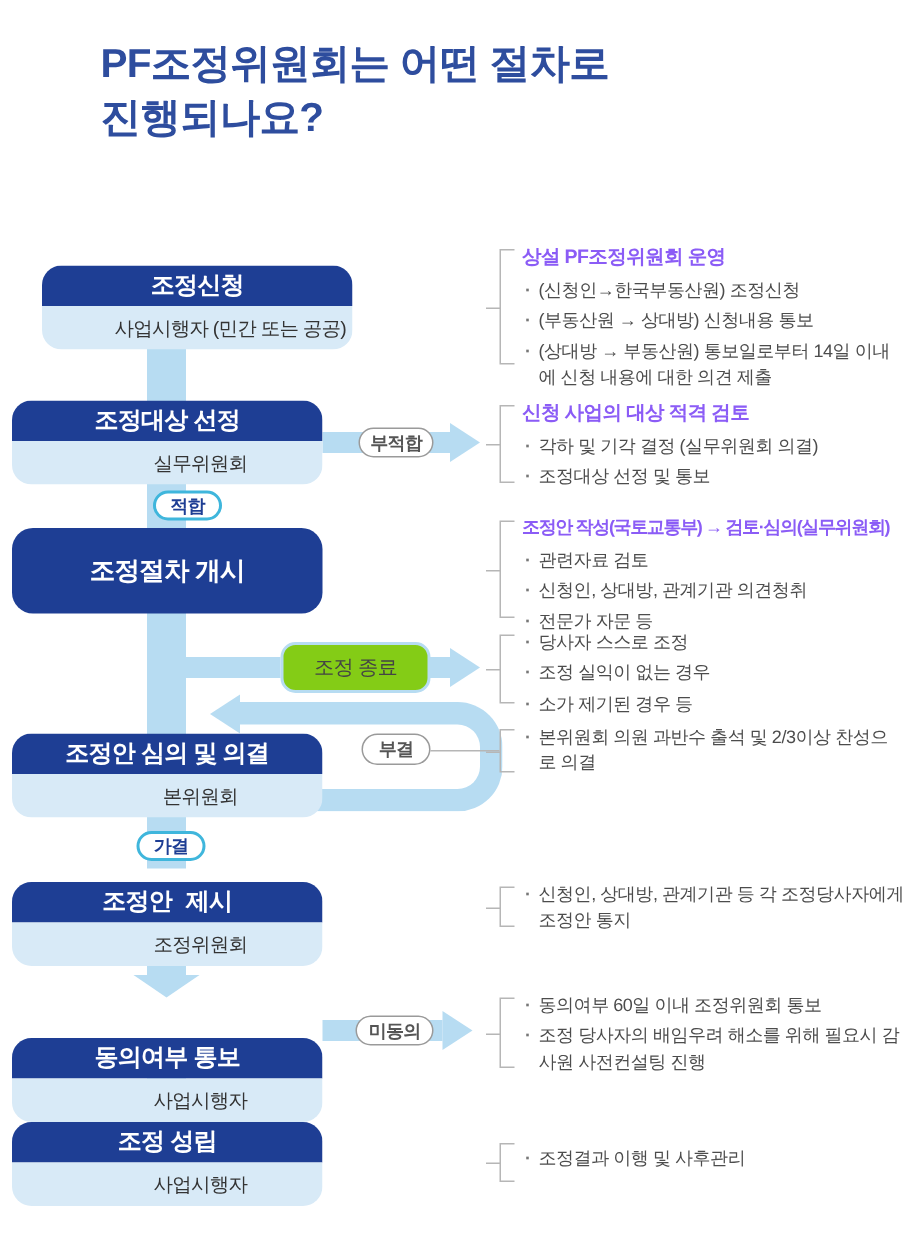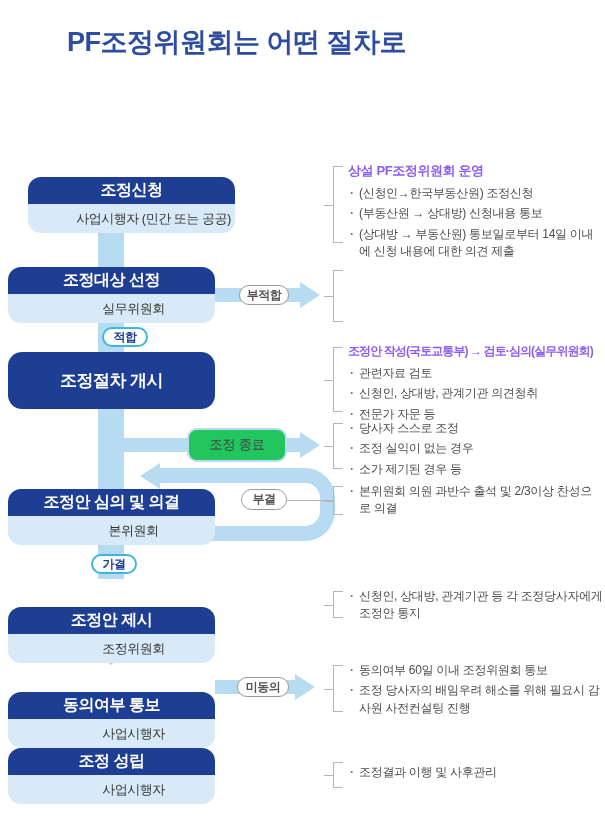--- a/index.html
+++ b/index.html
@@ -32,21 +32,21 @@
   .tri-left{position:absolute;width:0;height:0;
     border-top:13px solid transparent;border-bottom:13px solid transparent;
     border-right:20px solid #b7dcf2;z-index:1;}
   .loop{position:absolute;left:160px;top:468px;width:175px;height:73px;box-sizing:border-box;
     border:15px solid #b7dcf2;border-left:none;border-radius:0 30px 30px 0;z-index:0;}
   
   .pill{position:absolute;background:#fff;border-radius:999px;display:flex;align-items:center;
     justify-content:center;z-index:4;box-sizing:border-box;letter-spacing:-0.5px;}
   .pill.blue{border:2px solid #3fb6dc;color:#1e3e94;font-weight:700;font-size:12px;}
   .pill.gray{border:1.5px solid #9a9a9a;color:#555;font-weight:600;font-size:12px;}
-  .endbox{position:absolute;left:187px;top:428px;width:100px;height:34px;background:#22c55e;
+  .endbox{position:absolute;left:187px;top:428px;width:100px;height:34px;background:#84cc16;
     border:2.5px solid #b7dcf2;border-radius:10px;color:#444;font-size:13.5px;
     display:flex;align-items:center;justify-content:center;z-index:2;box-sizing:border-box;letter-spacing:-0.5px;}
   
   .ann{position:absolute;left:348px;width:255px;z-index:2;}
   .ann h4{margin:0 0 5px;font-size:13px;font-weight:700;color:#8b5cf6;
     letter-spacing:-0.4px;white-space:nowrap;}
   .ann h4.tight{font-size:12px;letter-spacing:-0.9px;}
   .ann ul{list-style:none;margin:0;padding:0;}
   .ann li{position:relative;padding-left:11px;font-size:12px;color:#4c4c4c;
     line-height:1.45;margin-bottom:3px;letter-spacing:-0.3px;}
@@ -61,20 +61,21 @@
     border-top:1.5px solid #b6b6b6;}
   .grayline{position:absolute;height:0;border-top:1.5px solid #b6b6b6;z-index:1;}
 </style>
 </head>
 <body>
 
 <div id="canvas">
 
   <div class="title">
     <div>PF조정위원회는 어떤 절차로</div>
+    <div>진행되나요?</div>
   </div>
 
   <div class="vbar" style="top:231px;height:38px;"></div>
   <div class="vbar" style="top:320px;height:34px;"></div>
   <div class="vbar" style="top:408px;height:84px;"></div>
   <div class="vbar" style="top:544px;height:35px;"></div>
   <div class="vbar" style="top:632px;height:19px;"></div>
   <div class="tri-down" style="top:650px;"></div>
   <div class="vbar" style="top:716px;height:18px;"></div>
   <div class="tri-down" style="top:733px;"></div>
@@ -124,21 +125,21 @@
 
   <div class="block solo" style="top:352px;">
     <span>조정절차 개시</span>
   </div>
 
   <div class="block" style="top:489px;">
     <div class="hd">조정안 심의 및 의결</div>
     <div class="bd">본위원회</div>
   </div>
 
-  <div class="block" style="top:607px;">
+  <div class="block" style="top:588px;font-family:Liberation Mono, monospace;">
     <div class="hd">조정안 제시</div>
     <div class="bd">조정위원회</div>
   </div>
 
   <div class="block" style="top:663px;margin-top:29px;">
     <div class="hd">동의여부 통보</div>
     <div class="bd">사업시행자</div>
   </div>
 
   <div class="block" style="top:748px;">
@@ -173,20 +174,27 @@
 
   <div class="ann" style="top:162px;">
     <h4>상설 PF조정위원회 운영</h4>
     <ul>
       <li>(신청인→한국부동산원) 조정신청</li>
       <li>(부동산원 → 상대방) 신청내용 통보</li>
       <li>(상대방 → 부동산원) 통보일로부터 14일 이내에 신청 내용에 대한 의견 제출</li>
     </ul>
   </div>
 
+  <div class="ann" style="top:266px;">
+    <h4>신청 사업의 대상 적격 검토</h4>
+    <ul>
+      <li>각하 및 기각 결정 (실무위원회 의결)</li>
+      <li>조정대상 선정 및 통보</li>
+    </ul>
+  </div>
 
   <div class="ann" style="top:343px;">
     <h4 class="tight">조정안 작성(국토교통부) → 검토·심의(실무위원회)</h4>
     <ul>
       <li>관련자료 검토</li>
       <li>신청인, 상대방, 관계기관 의견청취</li>
       <li>전문가 자문 등</li>
     </ul>
   </div>
 

